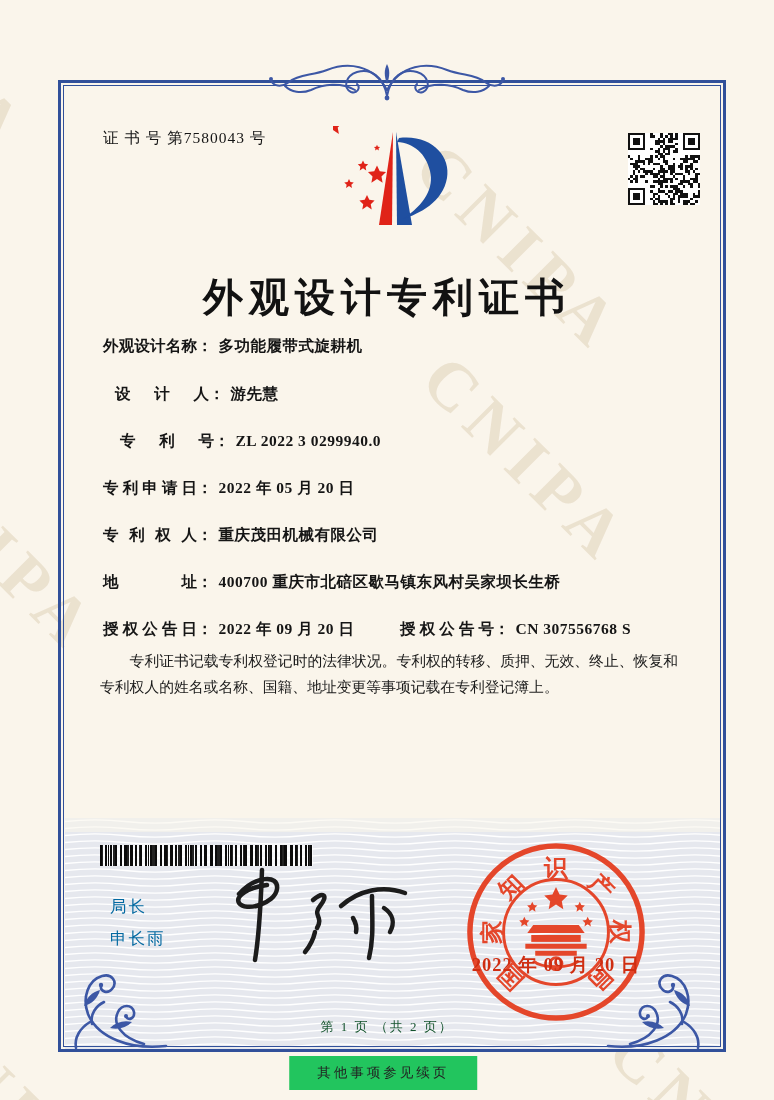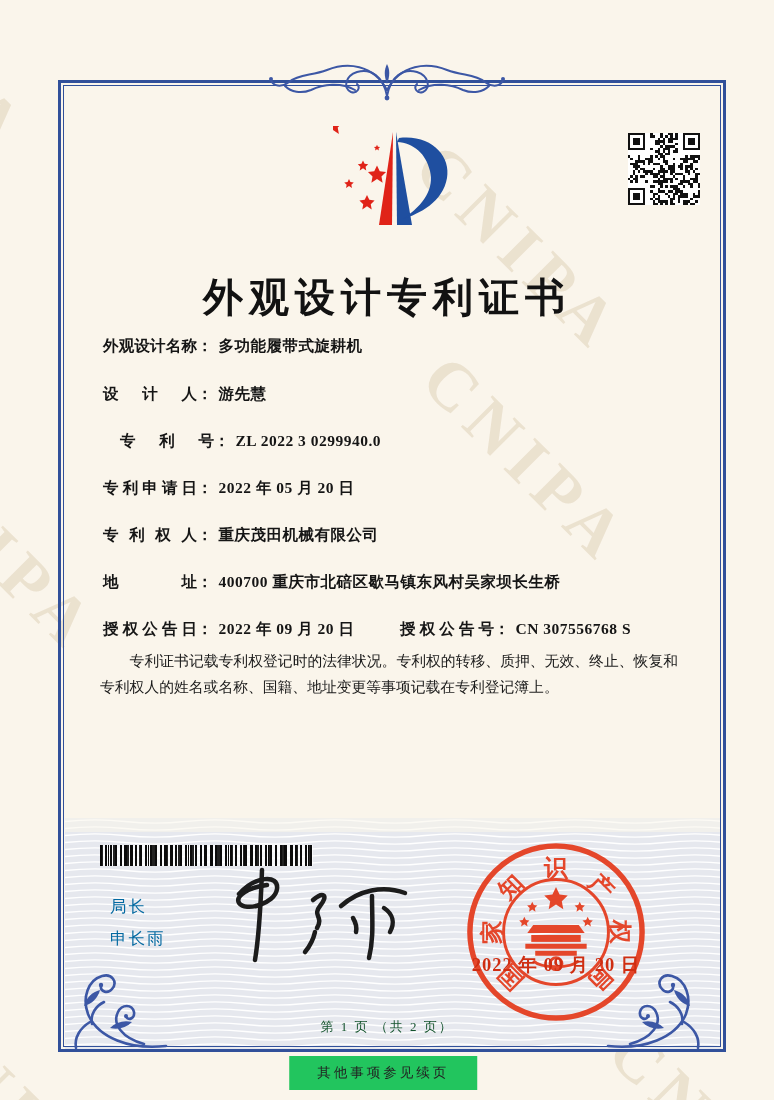--- a/index.html
+++ b/index.html
@@ -150,20 +150,21 @@
       <path d="M44,40 C36,44 30,52 32,62"></path>
     </g>
     <g fill="#3c57a5">
       <circle cx="41" cy="23" r="2.2"></circle>
         <circle cx="66" cy="54" r="2"></circle>
       <path d="M50,66 C56,60 64,58 72,60 C66,66 58,68 50,66 Z"></path>
       <path d="M24,44 C26,36 32,30 40,28 C38,36 32,42 24,44 Z"></path>
     </g>
   </svg>
 
+  <div class="cert-no">证 书 号 第7580043 号</div>
 
   <svg class="qr" viewBox="0 0 29 29" shape-rendering="crispEdges">
     <rect width="29" height="29" fill="#ffffff"></rect>
     <g fill="#111">
       <path d="M0,0h7v7h-7z M1,1v5h5v-5z" fill-rule="evenodd"></path>
         <rect x="2" y="2" width="3" height="3"></rect>
       <path d="M22,0h7v7h-7z M23,1v5h5v-5z" fill-rule="evenodd"></path>
         <rect x="24" y="2" width="3" height="3"></rect>
       <path d="M0,22h7v7h-7z M1,23v5h5v-5z" fill-rule="evenodd"></path>
         <rect x="2" y="24" width="3" height="3"></rect>
@@ -456,21 +457,21 @@
     <use href="#star" transform="translate(44,49) scale(0.95)" fill="#e02318"></use>
     <use href="#star" transform="translate(16,58) scale(0.5)" fill="#e02318"></use>
     <use href="#star" transform="translate(34,77) scale(0.8)" fill="#e02318"></use>
   </svg>
 
   <div class="doc-title">外观设计专利证书</div>
 
   <div class="field-row" style="top:336px;">
     <span class="f-label">外观设计名称</span><span class="f-colon">：</span><span class="f-value">多功能履带式旋耕机</span>
   </div>
-  <div class="field-row" style="top:384px;">
+  <div class="field-row" style="top:384px;margin-left:12px;">
     <span class="f-label">设计人</span><span class="f-colon">：</span><span class="f-value">游先慧</span>
   </div>
   <div class="field-row" style="top:431px;margin-left:17px;">
     <span class="f-label">专利号</span><span class="f-colon">：</span><span class="f-value">ZL 2022 3 0299940.0</span>
   </div>
   <div class="field-row" style="top:478px;">
     <span class="f-label">专利申请日</span><span class="f-colon">：</span><span class="f-value">2022 年 05 月 20 日</span>
   </div>
   <div class="field-row" style="top:525px;">
     <span class="f-label">专利权人</span><span class="f-colon">：</span><span class="f-value">重庆茂田机械有限公司</span>

